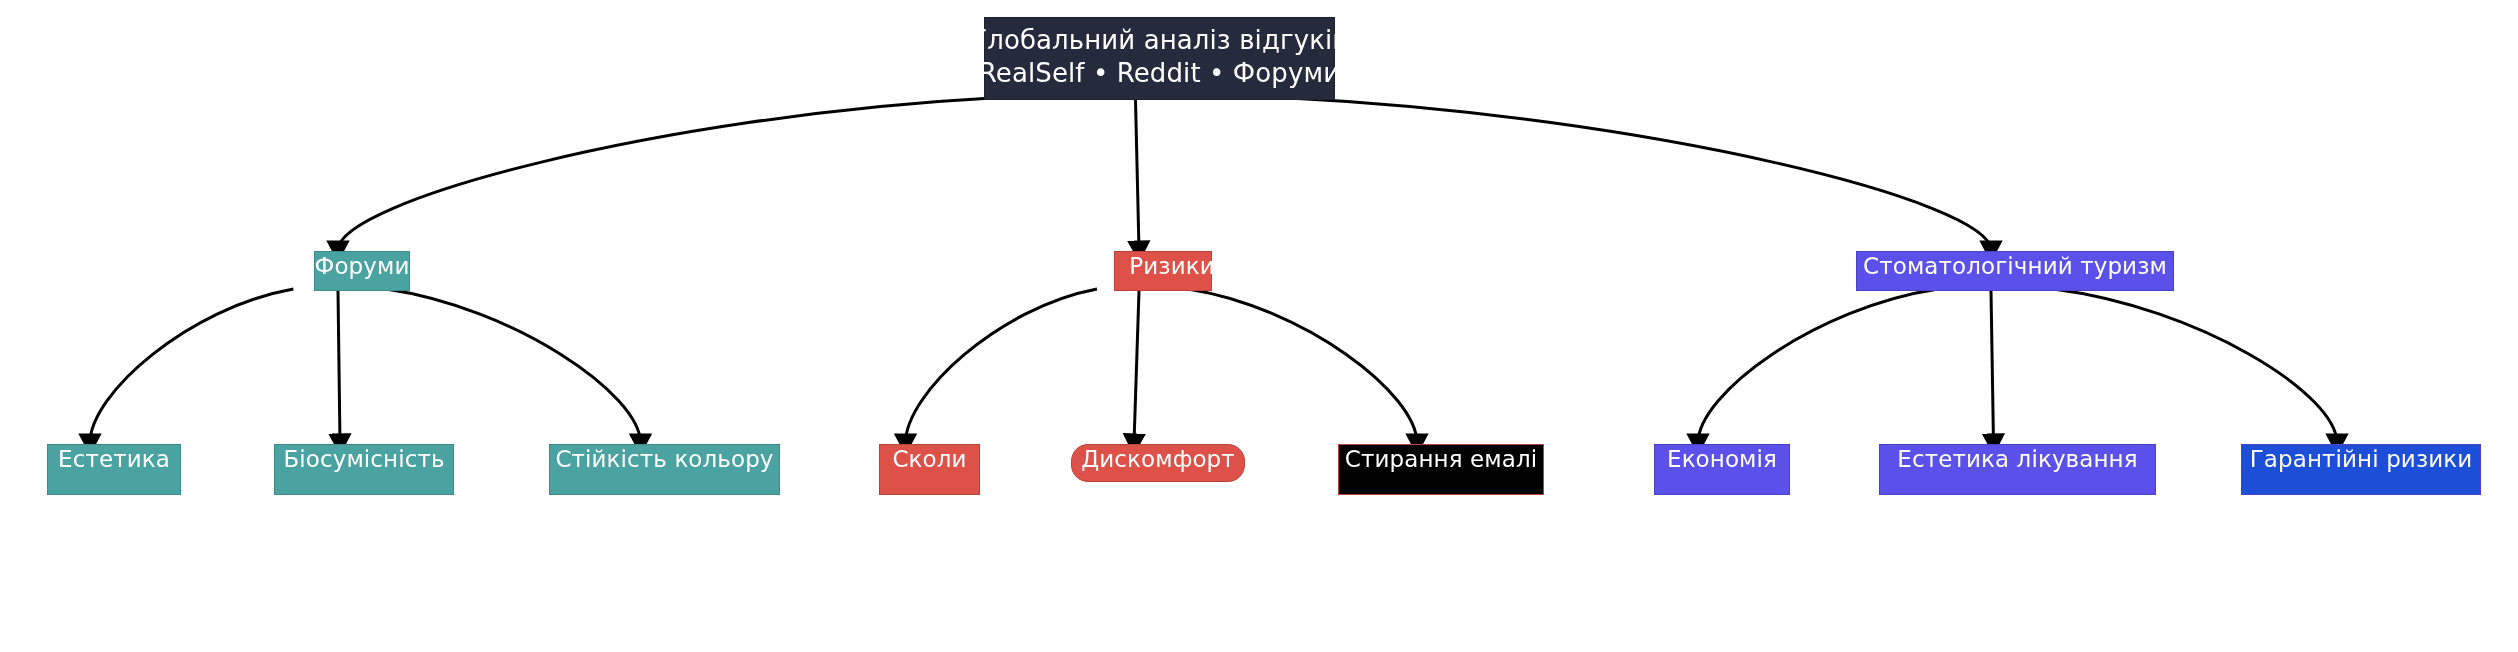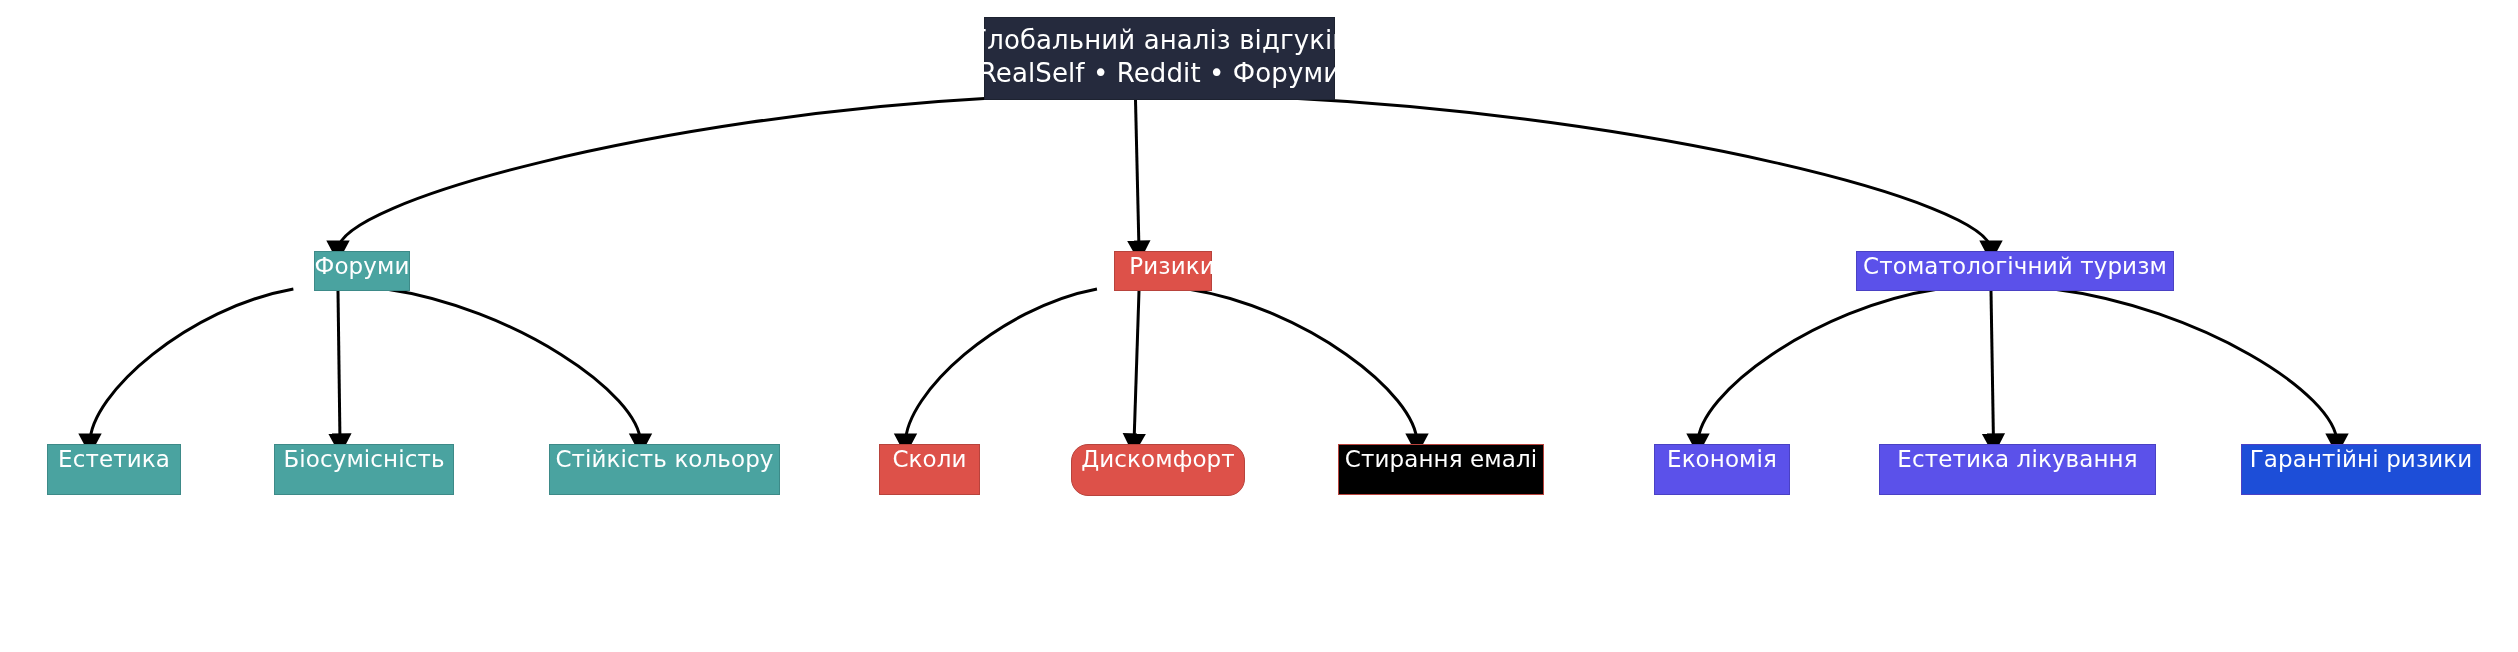--- a/index.html
+++ b/index.html
@@ -108,21 +108,21 @@
 
   <div id="node-layer">
       <div class="node node-root" style="left: 960px; top: 17px; width: 351px; height: 83px; background: rgb(37, 42, 61); color: rgb(255, 255, 255);"><span class="node-label">Глобальний аналіз відгуків
 RealSelf • Reddit • Форуми</span></div>
       <div class="node node-branch-teal" style="left: 290px; top: 251px; width: 96px; height: 40px; background: rgb(74, 163, 160); color: rgb(255, 255, 255);"><span class="node-label">Форуми</span></div>
       <div class="node node-leaf-teal" style="left: 23px; top: 444px; width: 134px; height: 51px; background: rgb(74, 163, 160); color: rgb(255, 255, 255);"><span class="node-label">Естетика</span></div>
       <div class="node node-leaf-teal" style="left: 250px; top: 444px; width: 180px; height: 51px; background: rgb(74, 163, 160); color: rgb(255, 255, 255);"><span class="node-label">Біосумісність</span></div>
       <div class="node node-leaf-teal" style="left: 525px; top: 444px; width: 231px; height: 51px; background: rgb(74, 163, 160); color: rgb(255, 255, 255);"><span class="node-label">Стійкість кольору</span></div>
       <div class="node node-branch-red" style="left: 1090px; top: 251px; width: 98px; height: 40px; background: rgb(221, 81, 73); color: rgb(255, 255, 255);"><span class="node-label">Ризики</span></div>
       <div class="node node-leaf-red" style="left: 855px; top: 444px; width: 101px; height: 51px; background: rgb(221, 81, 73); color: rgb(255, 255, 255);"><span class="node-label">Сколи</span></div>
-      <div class="node node-leaf-red" style="left: 1047px; top: 444px; width: 174px; height: 52px; background: rgb(221, 81, 73); color: rgb(255, 255, 255); border-radius: 17px;"><span class="node-label">Дискомфорт</span></div>
+      <div class="node node-leaf-red" style="left: 1047px; top: 444px; width: 174px; height: 38px; background: rgb(221, 81, 73); color: rgb(255, 255, 255); border-radius: 17px;"><span class="node-label">Дискомфорт</span></div>
       <div class="node node-leaf-red" style="left: 1314px; top: 444px; width: 206px; height: 51px; background: #000000; color: rgb(255, 255, 255);"><span class="node-label">Стирання емалі</span></div>
       <div class="node node-branch-purple" style="left: 1832px; top: 251px; width: 318px; height: 40px; background: rgb(91, 81, 234); color: rgb(255, 255, 255);"><span class="node-label">Стоматологічний туризм</span></div>
       <div class="node node-leaf-purple" style="left: 1630px; top: 444px; width: 136px; height: 51px; background: rgb(91, 81, 234); color: rgb(255, 255, 255);"><span class="node-label">Економія</span></div>
       <div class="node node-leaf-purple" style="left: 1855px; top: 444px; width: 277px; height: 51px; background: rgb(91, 81, 234); color: rgb(255, 255, 255);"><span class="node-label">Естетика лікування</span></div>
       <div class="node node-leaf-purple" style="left: 2217px; top: 444px; width: 240px; height: 51px; background: #1d4ed8; color: rgb(255, 255, 255);"><span class="node-label">Гарантійні ризики</span></div>
     </div>
 
 </div>
 
 </body></html>

